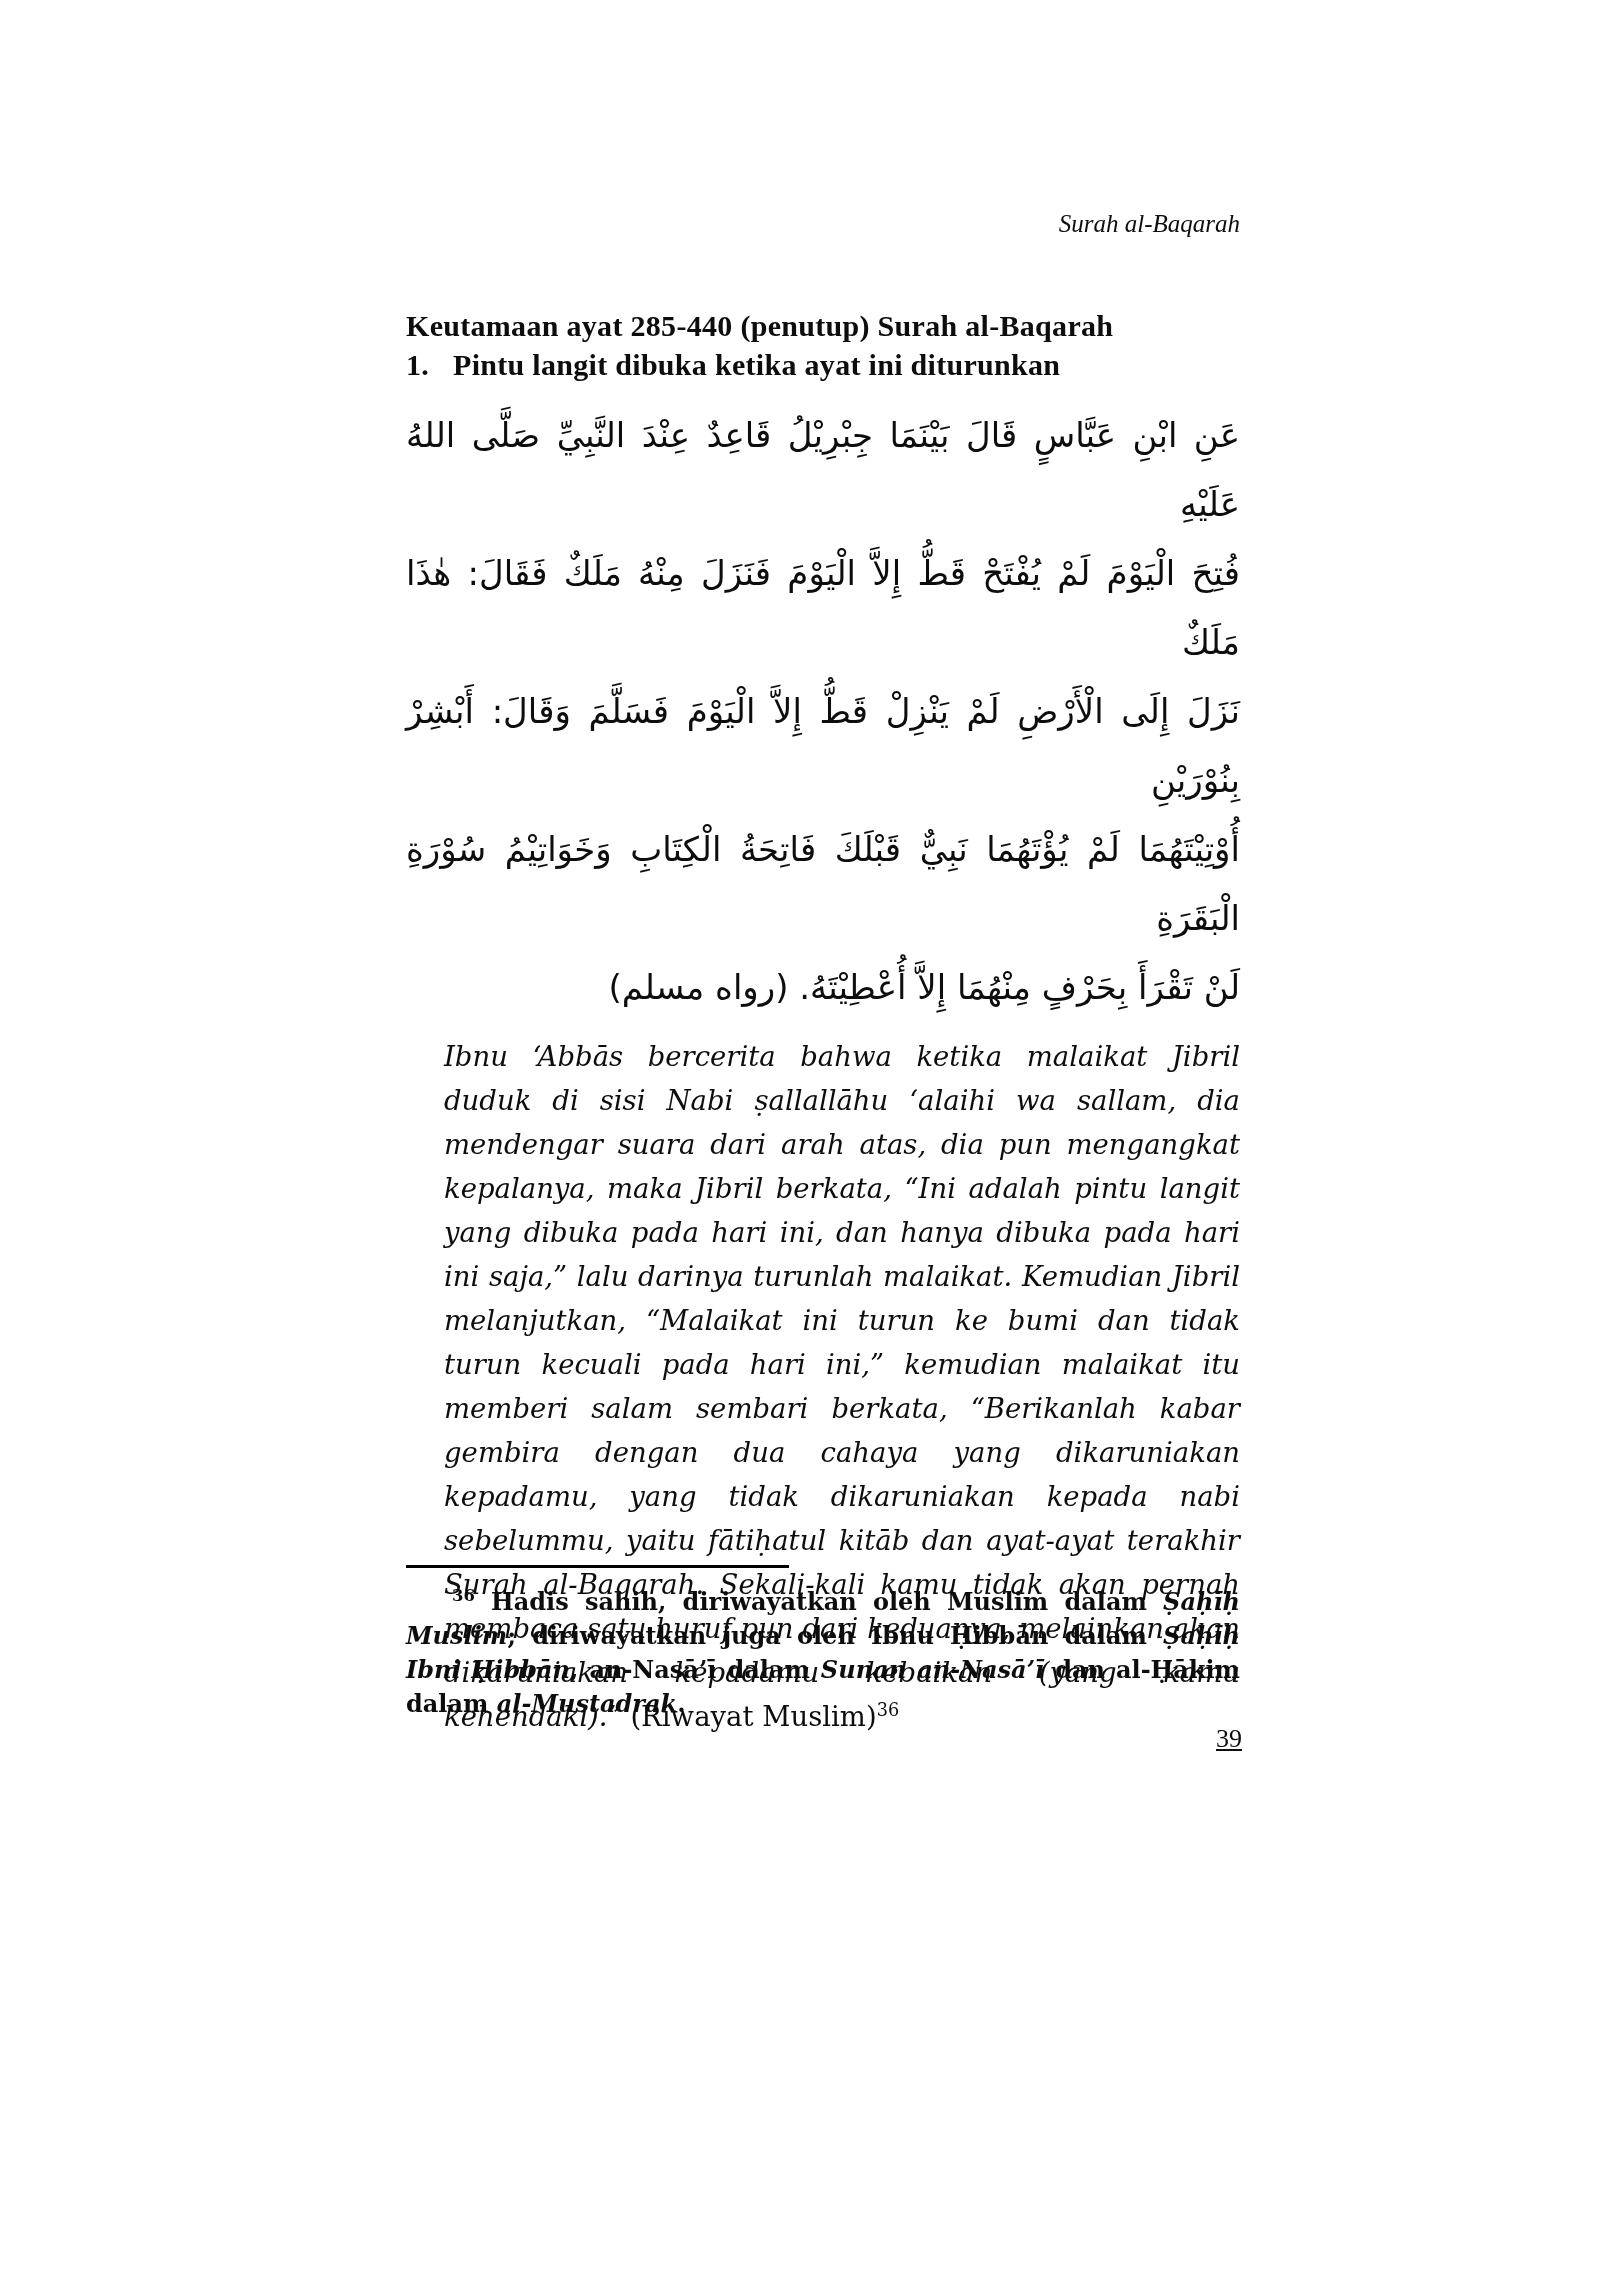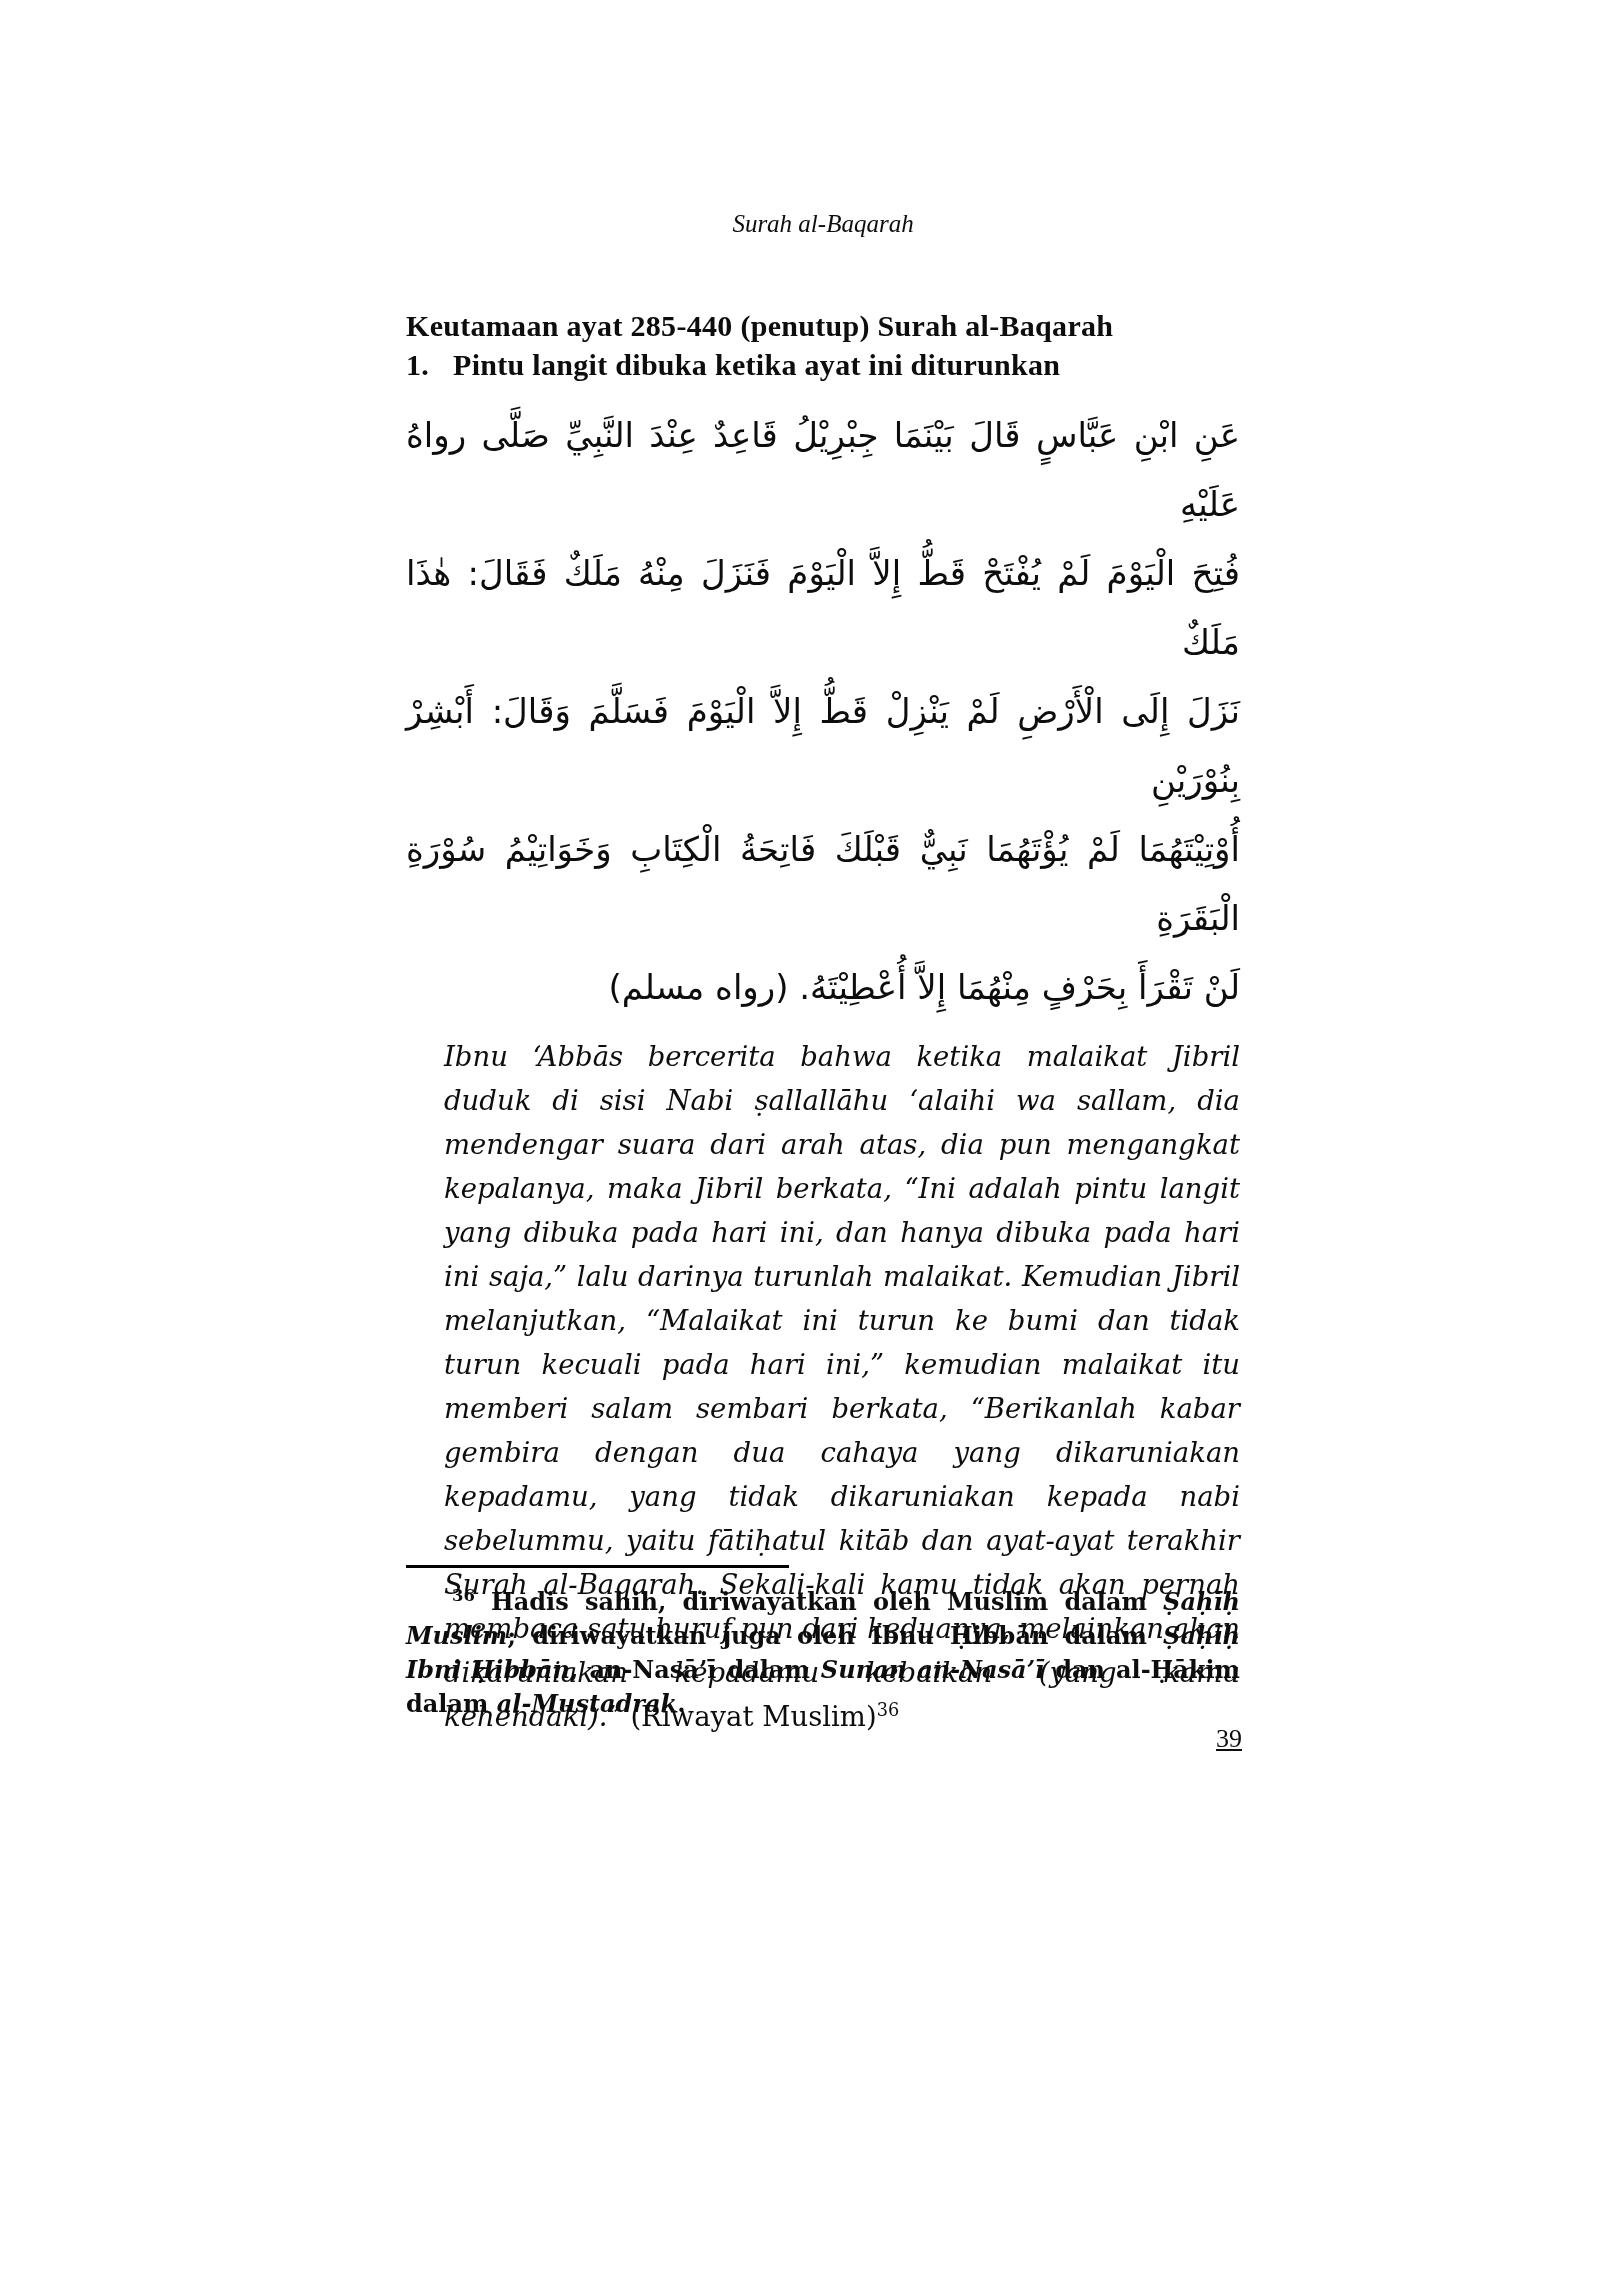--- a/index.html
+++ b/index.html
@@ -10,21 +10,21 @@
     font-family: "DejaVu Serif", serif;
     color: #0d0d0d;
   }
   .page {
     position: absolute; inset: 0;
     background: #ffffff;
   }
   .running-header {
     position: absolute;
     left: 406px; top: 209px; width: 834px;
-    text-align: center;
+    text-align: right;
     font-family: "Liberation Serif", serif;
     font-style: italic;
     font-size: 25px;
     line-height: 30px;
   }
   .main {
     position: absolute;
     left: 406px; top: 306px; width: 834px;
   }
   .section-heading {
@@ -115,21 +115,21 @@
   <div class="main">
 
     <div class="section-heading">Keutamaan ayat 285-440 (penutup) Surah al-Baqarah</div>
 
     <div class="list-heading-row">
       <span class="list-number">1.</span>
       <span>Pintu langit dibuka ketika ayat ini diturunkan</span>
     </div>
 
     <div class="arabic-block">
-        <div class="arabic-line">عَنِ ابْنِ عَبَّاسٍ قَالَ بَيْنَمَا جِبْرِيْلُ قَاعِدٌ عِنْدَ النَّبِيِّ صَلَّى رواهُ عَلَيْهِ</div>
+        <div class="arabic-line">عَنِ ابْنِ عَبَّاسٍ قَالَ بَيْنَمَا جِبْرِيْلُ قَاعِدٌ عِنْدَ النَّبِيِّ صَلَّى اللهُ عَلَيْهِ</div>
         <div class="arabic-line">فُتِحَ الْيَوْمَ لَمْ يُفْتَحْ قَطُّ إِلاَّ الْيَوْمَ فَنَزَلَ مِنْهُ مَلَكٌ فَقَالَ: هٰذَا مَلَكٌ</div>
         <div class="arabic-line">نَزَلَ إِلَى الْأَرْضِ لَمْ يَنْزِلْ قَطُّ إِلاَّ الْيَوْمَ فَسَلَّمَ وَقَالَ: أَبْشِرْ بِنُوْرَيْنِ</div>
         <div class="arabic-line">أُوْتِيْتَهُمَا لَمْ يُؤْتَهُمَا نَبِيٌّ قَبْلَكَ فَاتِحَةُ الْكِتَابِ وَخَوَاتِيْمُ سُوْرَةِ الْبَقَرَةِ</div>
         <div class="arabic-line flush">لَنْ تَقْرَأَ بِحَرْفٍ مِنْهُمَا إِلاَّ أُعْطِيْتَهُ. (رواه مسلم)</div>
       </div>
 
     <div class="translation">
       <span class="body-italic">Ibnu ‘Abbās bercerita bahwa ketika malaikat Jibril duduk di sisi Nabi ṣallallāhu ‘alaihi wa sallam, dia mendengar suara dari arah atas, dia pun mengangkat kepalanya, maka Jibril berkata, “Ini adalah pintu langit yang dibuka pada hari ini, dan hanya dibuka pada hari ini saja,” lalu darinya turunlah malaikat. Kemudian Jibril melanjutkan, “Malaikat ini turun ke bumi dan tidak turun kecuali pada hari ini,” kemudian malaikat itu memberi salam sembari berkata, “Berikanlah kabar gembira dengan dua cahaya yang dikaruniakan kepadamu, yang tidak dikaruniakan kepada nabi sebelummu, yaitu fātiḥatul kitāb dan ayat-ayat terakhir Surah al-Baqarah. Sekali-kali kamu tidak akan pernah membaca satu huruf pun dari keduanya, melainkan akan dikaruniakan kepadamu kebaikan (yang kamu kehendaki).” </span><span class="upright">(Riwayat Muslim)</span><sup class="fn-ref">36</sup>
     </div>
 

